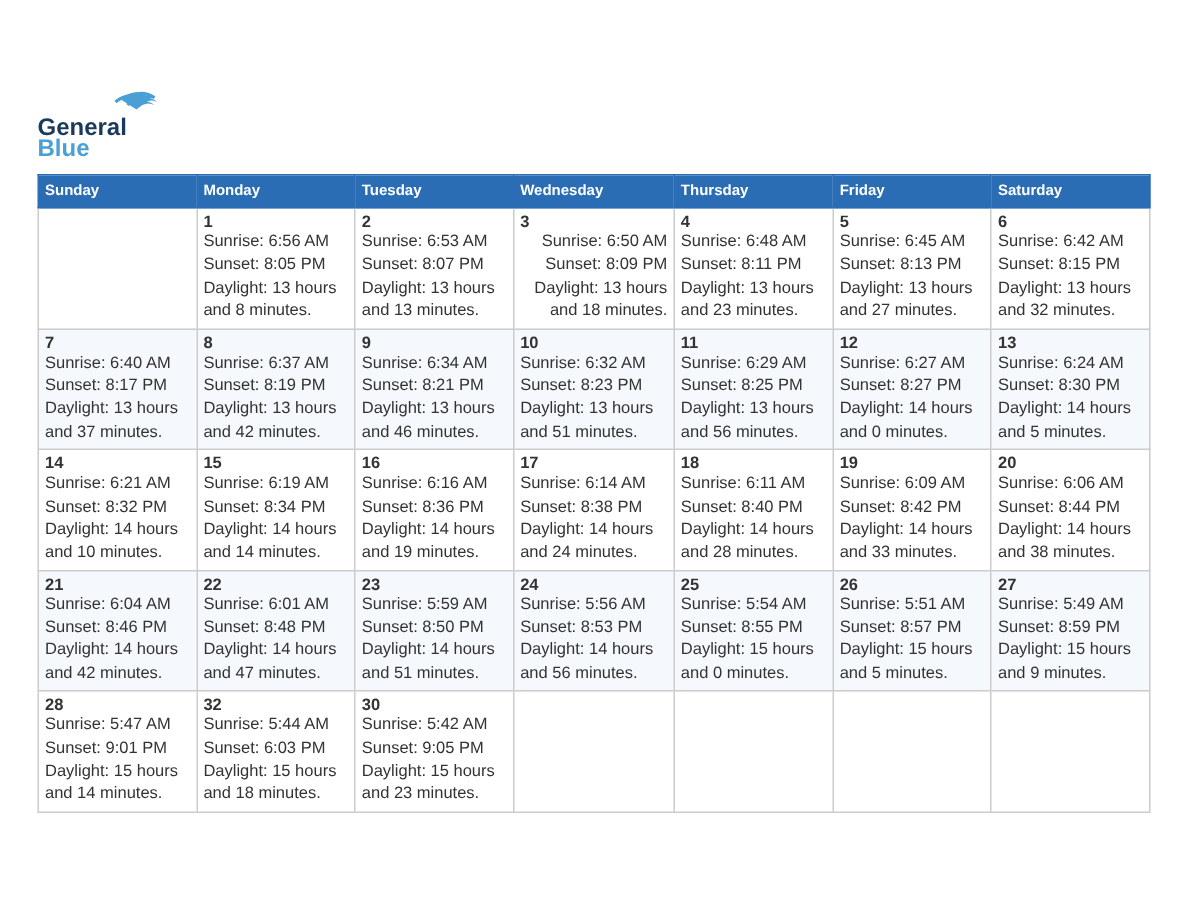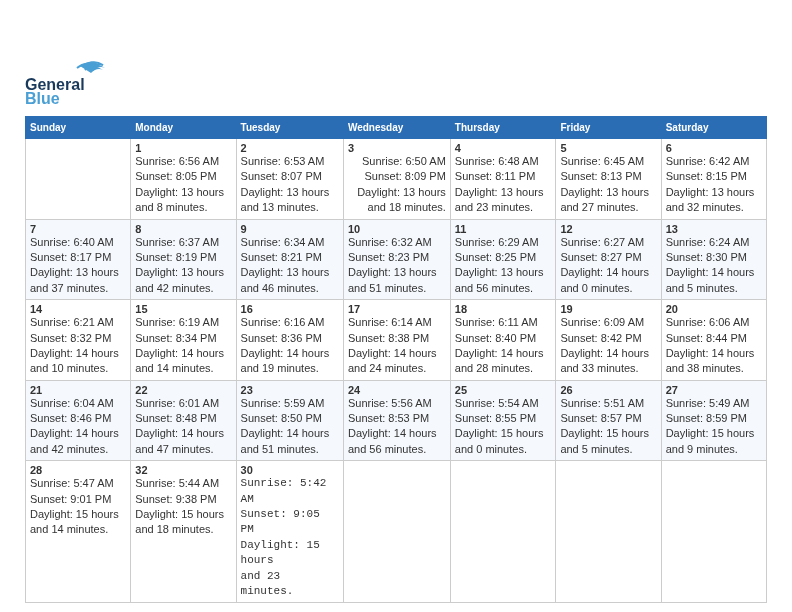--- a/index.html
+++ b/index.html
@@ -322,27 +322,27 @@
           <td>
             <div class="day-num">28</div>
             <div class="day-info" style="white-space: pre-line;">Sunrise: 5:47 AM
 Sunset: 9:01 PM
 Daylight: 15 hours
 and 14 minutes.</div>
           </td>
           <td>
             <div class="day-num">32</div>
             <div class="day-info" style="white-space: pre-line;">Sunrise: 5:44 AM
-Sunset: 9:38 PM
+Sunset: 6:03 PM
 Daylight: 15 hours
 and 18 minutes.</div>
           </td>
           <td>
             <div class="day-num">30</div>
-            <div class="day-info" style="white-space: pre-line; font-family: Liberation Mono, monospace;">Sunrise: 5:42 AM
+            <div class="day-info" style="white-space: pre-line;">Sunrise: 5:42 AM
 Sunset: 9:05 PM
 Daylight: 15 hours
 and 23 minutes.</div>
           </td>
           <td class="empty-cell"></td>
           <td class="empty-cell"></td>
           <td class="empty-cell"></td>
           <td class="empty-cell"></td>
         </tr>
       </tbody>

